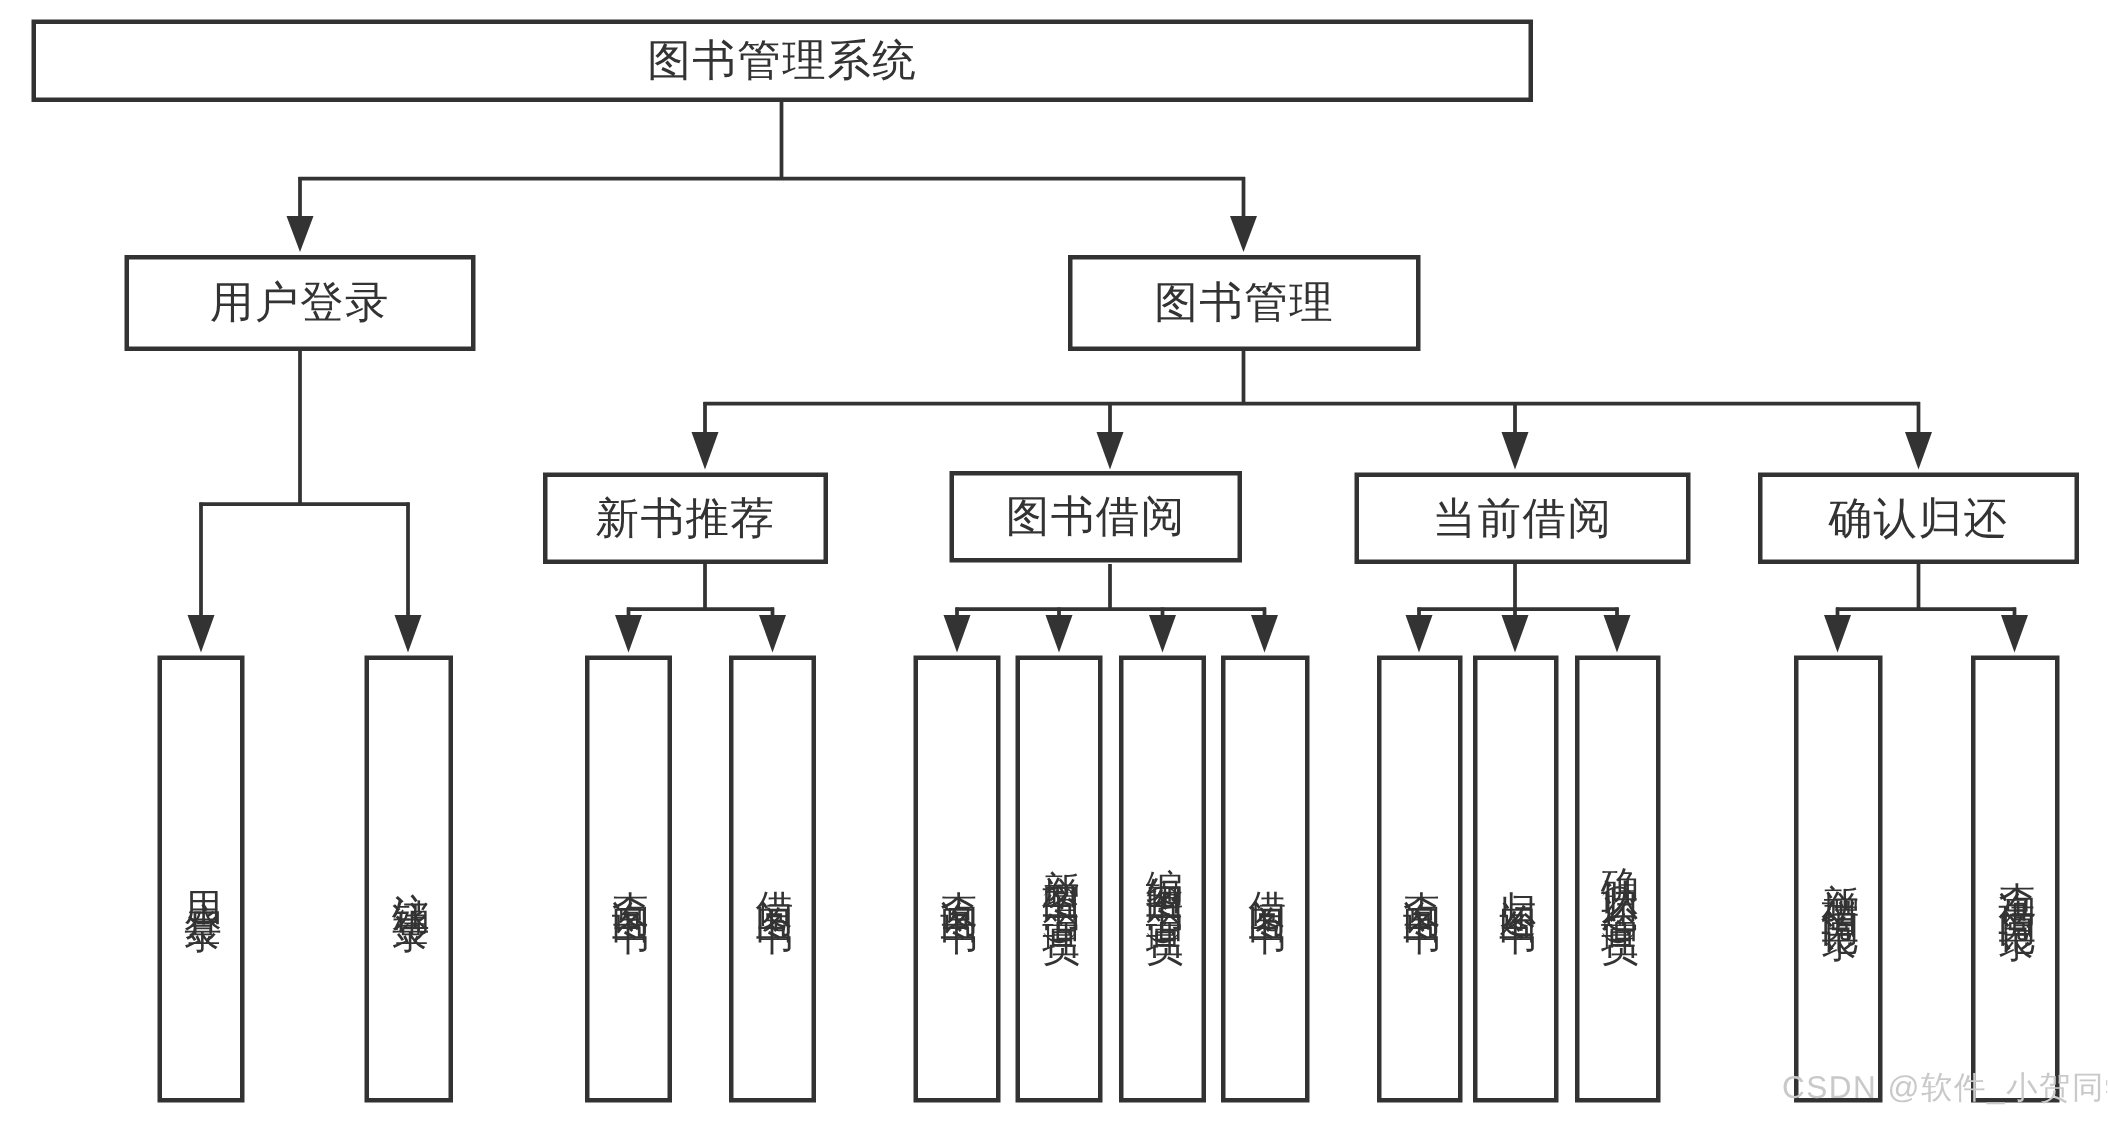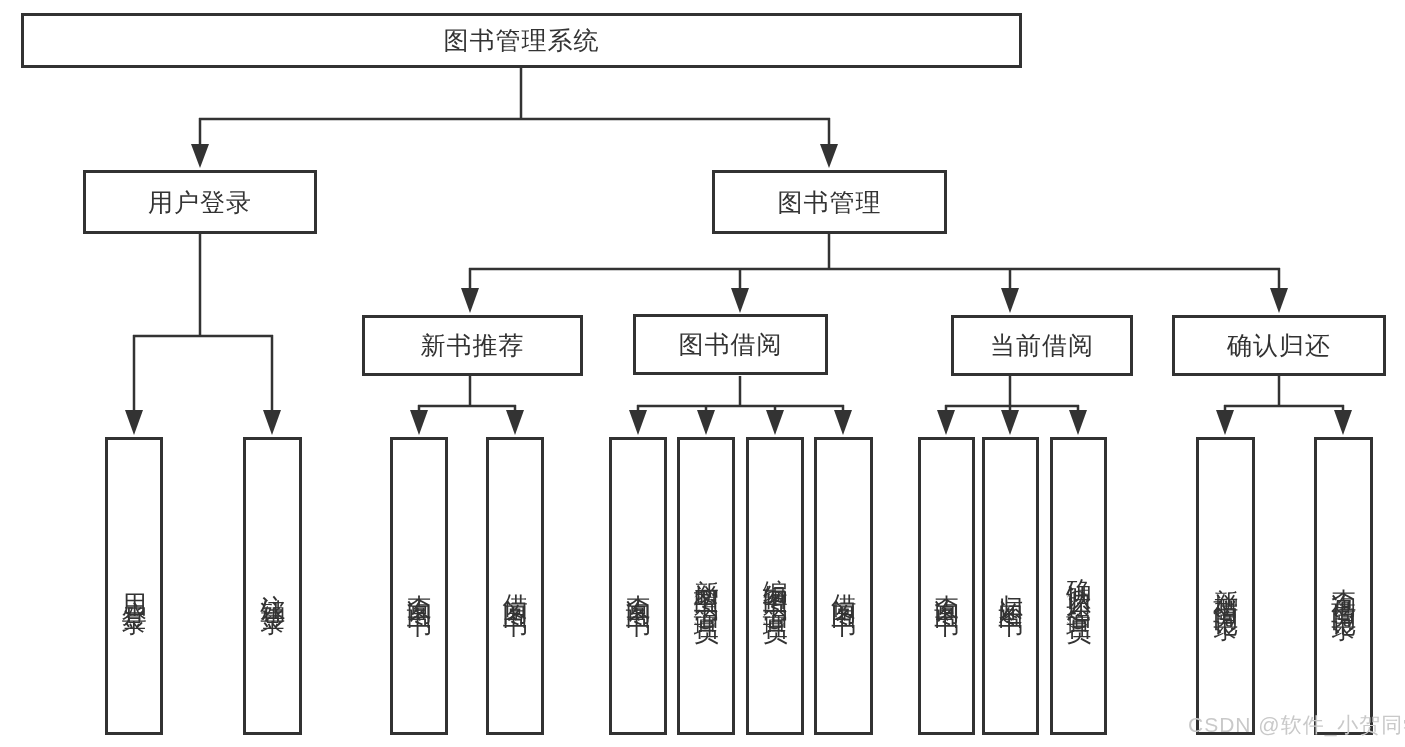--- a/index.html
+++ b/index.html
@@ -34,21 +34,21 @@
     box-sizing: border-box;
     border: 3px solid #323232;
     background: #ffffff;
     display: flex;
     align-items: center;
     justify-content: center;
     color: #333333;
     z-index: 2;
   }
   .node .hlabel {
-    font-size: 25px;
+    font-size: 29px;
     letter-spacing: 1px;
     white-space: nowrap;
   }
   .node .vlabel {
     writing-mode: vertical-rl;
     text-orientation: mixed;
     font-size: 25px;
     letter-spacing: 6px;
     line-height: 1.1;
     white-space: nowrap;
@@ -149,27 +149,27 @@
     <span class="hlabel">图书管理系统</span>
   </div>
 
   <div class="node" style="left:83px; top:170px; width:234px; height:64px;">
     <span class="hlabel">用户登录</span>
   </div>
   <div class="node" style="left:712px; top:170px; width:235px; height:64px;text-align:center;">
     <span class="hlabel">图书管理</span>
   </div>
 
-  <div class="node" style="left:362px; top:315px; width:221px; height:61px;">
+  <div class="node" style="left:362px; top:315px; width:190px; height:61px;">
     <span class="hlabel">新书推荐</span>
   </div>
   <div class="node" style="left:633px; top:314px; width:195px; height:61px;">
     <span class="hlabel">图书借阅</span>
   </div>
-  <div class="node" style="left:903px; top:315px; width:182px; height:61px;margin-left:48px;">
+  <div class="node" style="left:903px; top:315px; width:224px; height:61px;">
     <span class="hlabel">当前借阅</span>
   </div>
   <div class="node" style="left:1172px; top:315px; width:214px; height:61px;">
     <span class="hlabel">确认归还</span>
   </div>
 
   <div class="node" style="left:105px; top:437px; width:58px; height:298px;">
     <span class="vlabel">用户登录</span>
   </div>
   <div class="node" style="left:243px; top:437px; width:59px; height:298px;">

